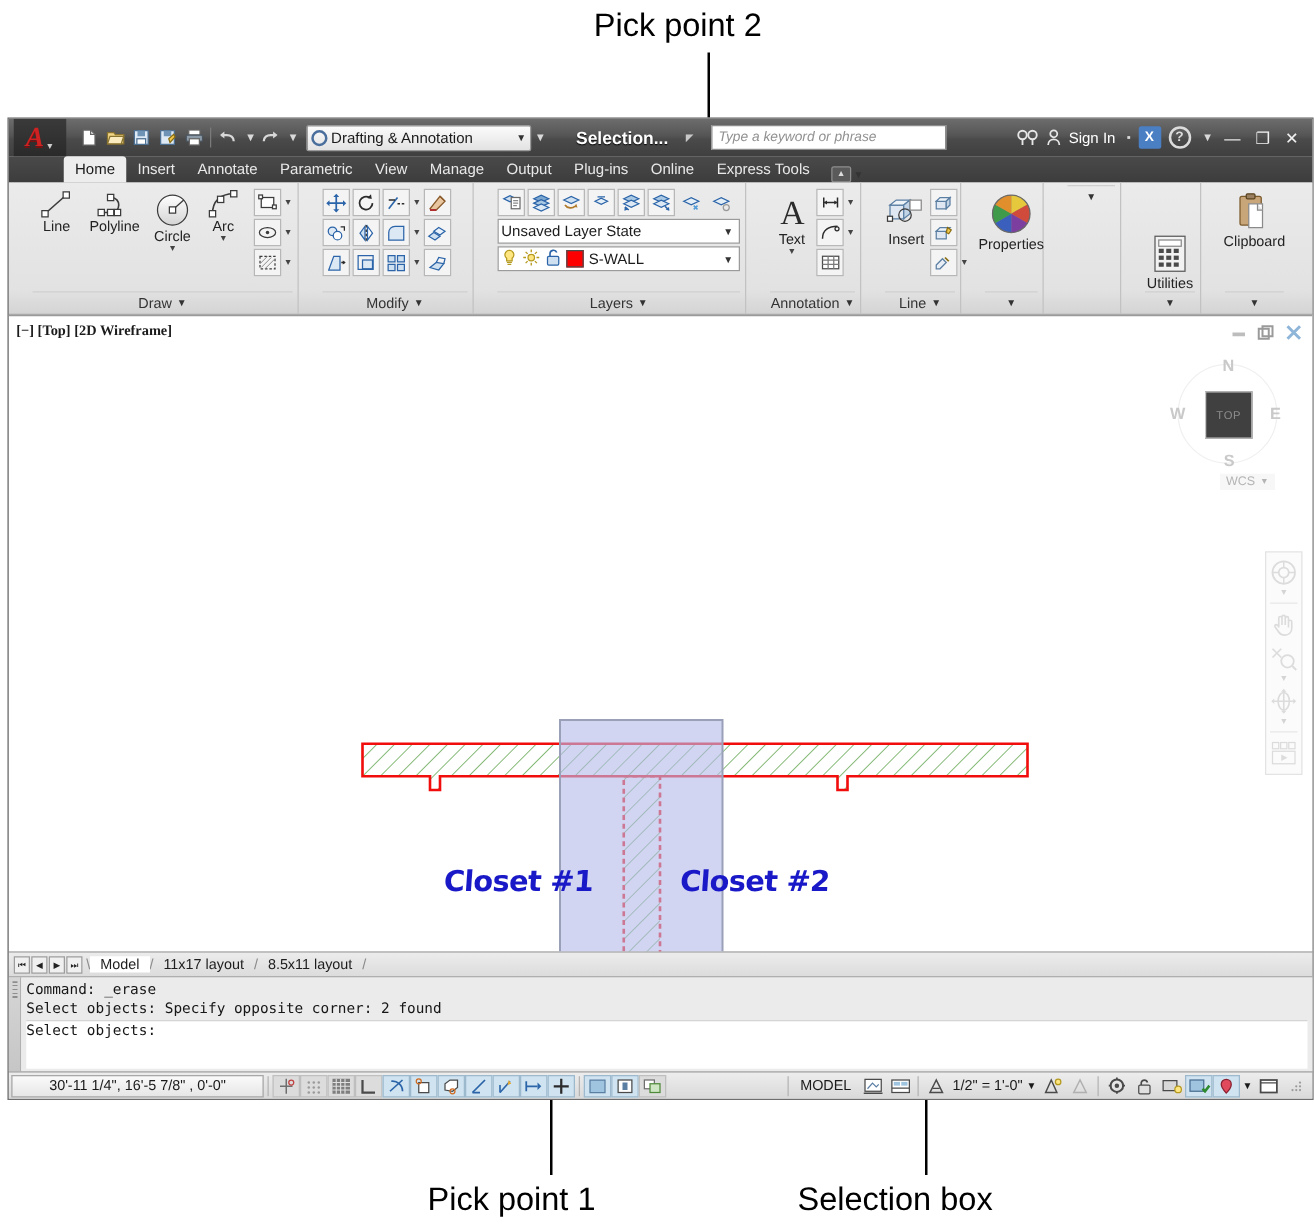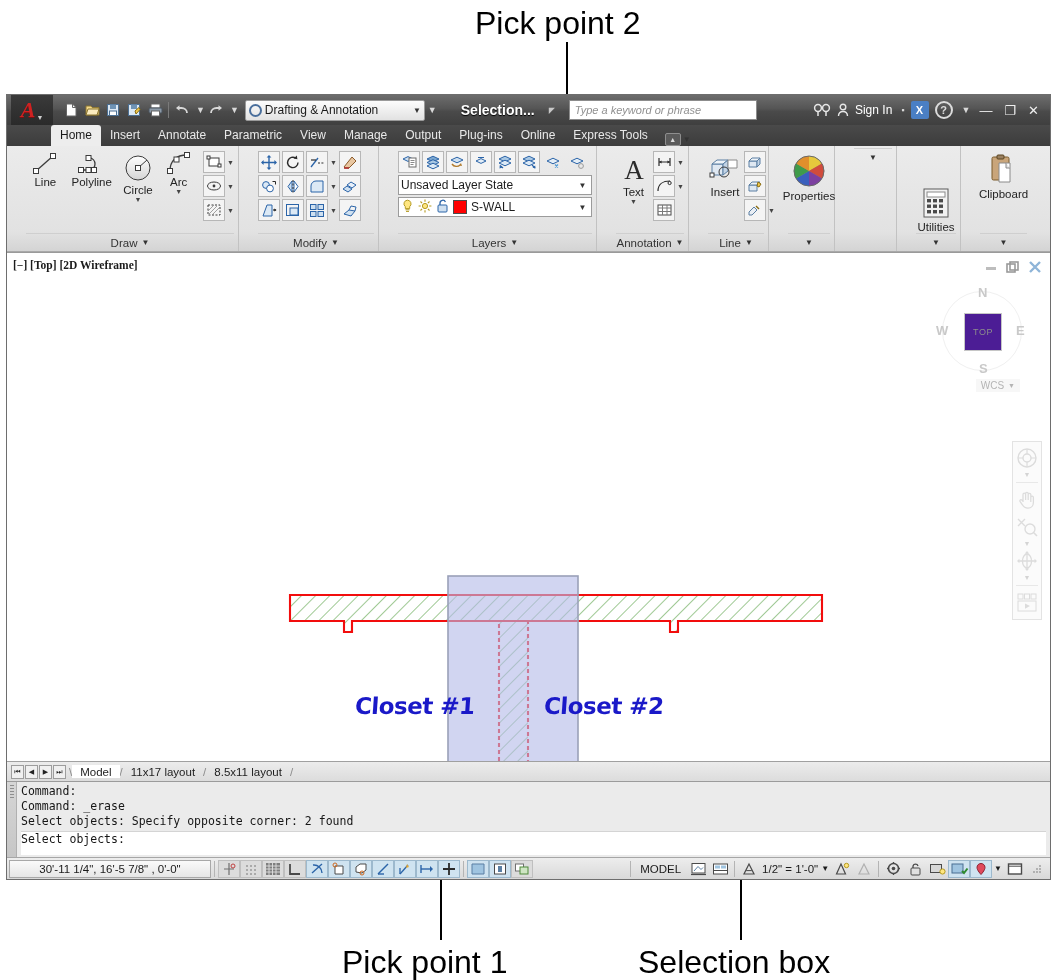--- a/index.html
+++ b/index.html
@@ -8,21 +8,21 @@
     background:#ffffff;
     font-family:"Liberation Sans", sans-serif;
     overflow:hidden;
     position:relative;
   }
 
   
   .callout-label {
     position:absolute;
     font-family:"Liberation Sans", sans-serif;
-    font-size:32px;
+    font-size:26px;
     color:#000;
     white-space:nowrap;
   }
   .leader {
     position:absolute;
     background:#000;
     width:2px;
   }
 
   
@@ -220,21 +220,21 @@
   .viewcube {
     position:absolute; right:22px; top:32px;
     width:92px; height:92px;
   }
   .vc-ring {
     position:absolute; left:6px; top:6px; width:80px;height:80px;
     border-radius:50%; border:1px solid #f0f0f0;
   }
   .vc-face {
     position:absolute; left:28px; top:28px; width:38px;height:38px;
-    border:1px solid #c6c6c6; background:#4c1d95;
+    border:1px solid #c6c6c6; background:#404040;
     display:flex;align-items:center;justify-content:center;
     font-size:9px; color:#8d8d8d; letter-spacing:.5px;
   }
   .vc-n,.vc-s,.vc-e,.vc-w {
     position:absolute; font-size:13px; color:#c9c9c9; font-weight:bold;
   }
   .vc-n { left:42px; top:0; }
   .vc-s { left:43px; top:76px; }
   .vc-w { left:0px; top:38px; }
   .vc-e { left:80px; top:38px; }
@@ -1063,21 +1063,20 @@
     <div class="ltab">8.5x11 layout</div>
     <span class="ltab-sep">/</span>
   </div>
 
   <div class="cmdline">
     <div class="cmd-grip">
       <div class="dots"></div>
     </div>
     <div class="cmd-text">
       <div class="cmd-hist">
-        <div>Command:</div>
         <div>Command: _erase</div>
         <div>Select objects: Specify opposite corner: 2 found</div>
       </div>
       <div class="cmd-input">Select objects:</div>
     </div>
   </div>
 
   <div class="statusbar">
     <div class="coords">30'-11 1/4",  16'-5 7/8" , 0'-0"</div>
     <div class="sb-sep"></div>

